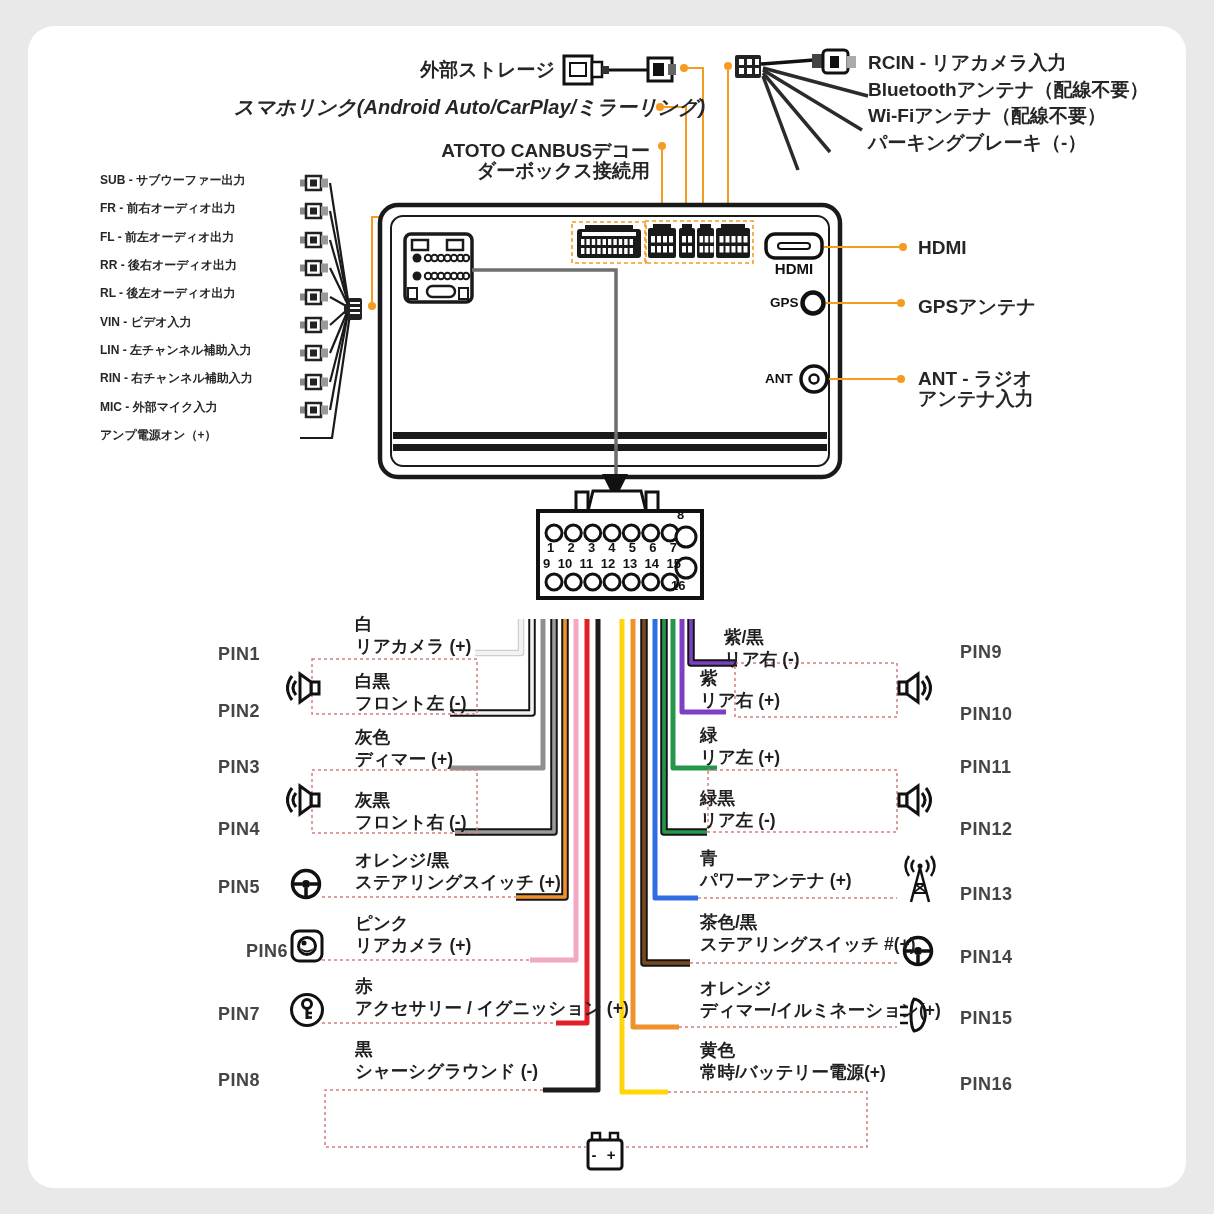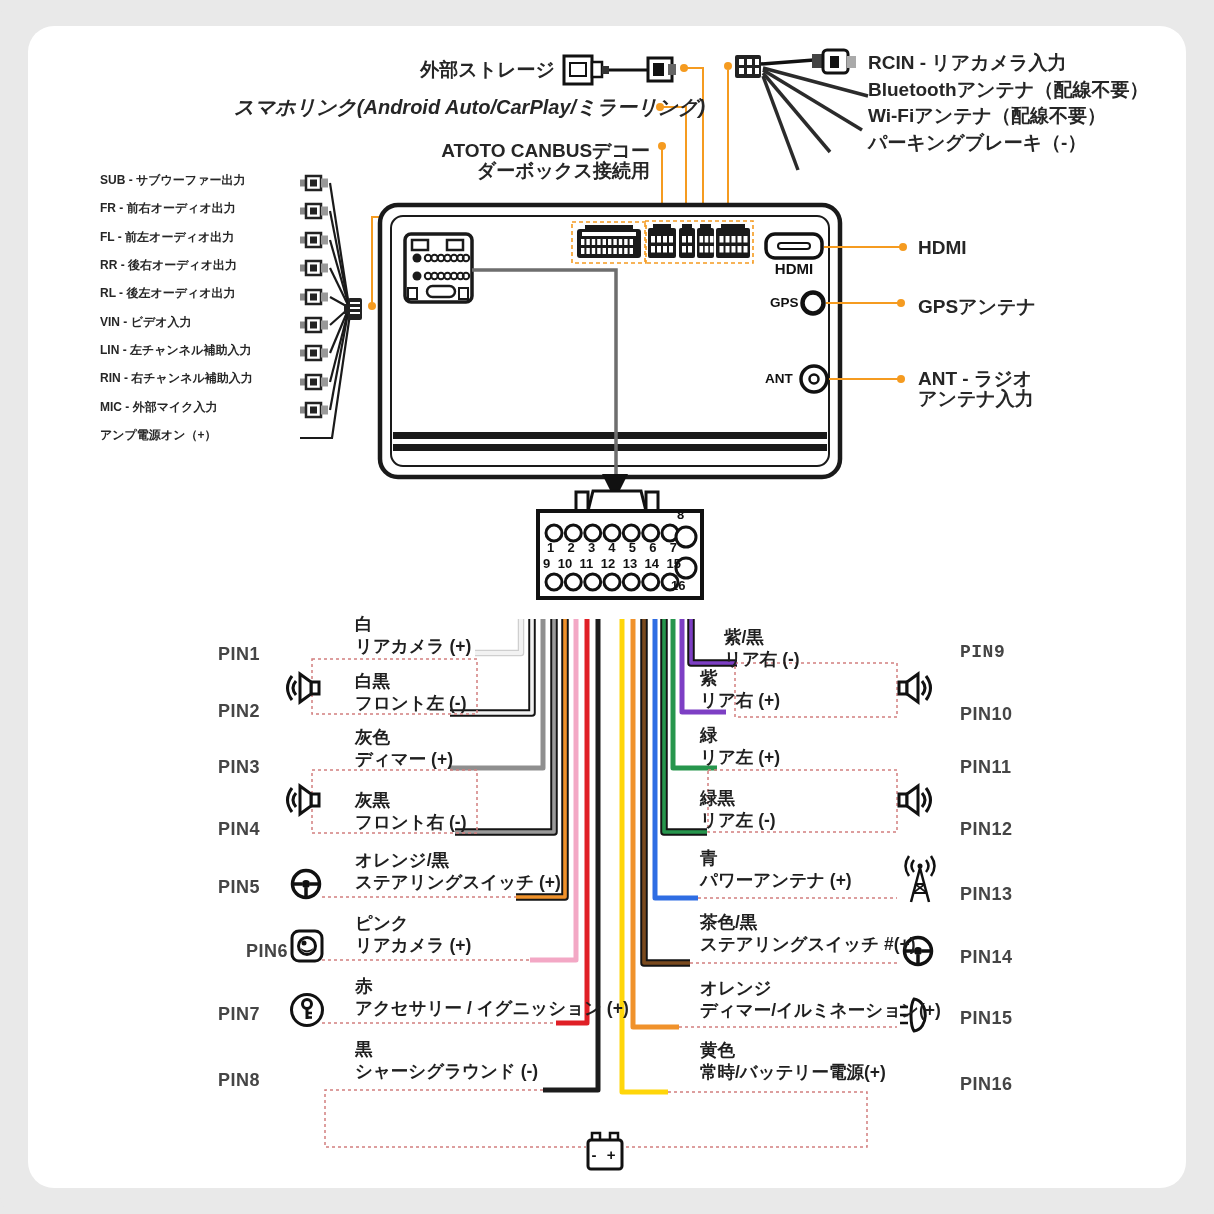--- a/index.html
+++ b/index.html
@@ -424,21 +424,21 @@
 
   <div class="abs pin-id" style="left:218px;top:644px;">PIN1</div>
   <div class="abs pin-id" style="left:218px;top:701px;">PIN2</div>
   <div class="abs pin-id" style="left:218px;top:757px;">PIN3</div>
   <div class="abs pin-id" style="left:218px;top:819px;">PIN4</div>
   <div class="abs pin-id" style="left:218px;top:877px;">PIN5</div>
   <div class="abs pin-id" style="left:218px;top:941px;margin-left:28px;">PIN6</div>
   <div class="abs pin-id" style="left:218px;top:1004px;">PIN7</div>
   <div class="abs pin-id" style="left:218px;top:1070px;">PIN8</div>
 
-  <div class="abs pin-id" style="left:960px;top:642px;font-family:Liberation Mono, monospace;">PIN9</div>
+  <div class="abs pin-id" style="left:960px;top:642px;">PIN9</div>
   <div class="abs pin-id" style="left:960px;top:704px;">PIN10</div>
   <div class="abs pin-id" style="left:960px;top:757px;">PIN11</div>
   <div class="abs pin-id" style="left:960px;top:819px;">PIN12</div>
   <div class="abs pin-id" style="left:960px;top:884px;">PIN13</div>
   <div class="abs pin-id" style="left:960px;top:947px;">PIN14</div>
   <div class="abs pin-id" style="left:960px;top:1008px;">PIN15</div>
   <div class="abs pin-id" style="left:960px;top:1074px;">PIN16</div>
 
   <div class="abs pin-text" style="left:355px;top:613px;">
       <span>白</span>

